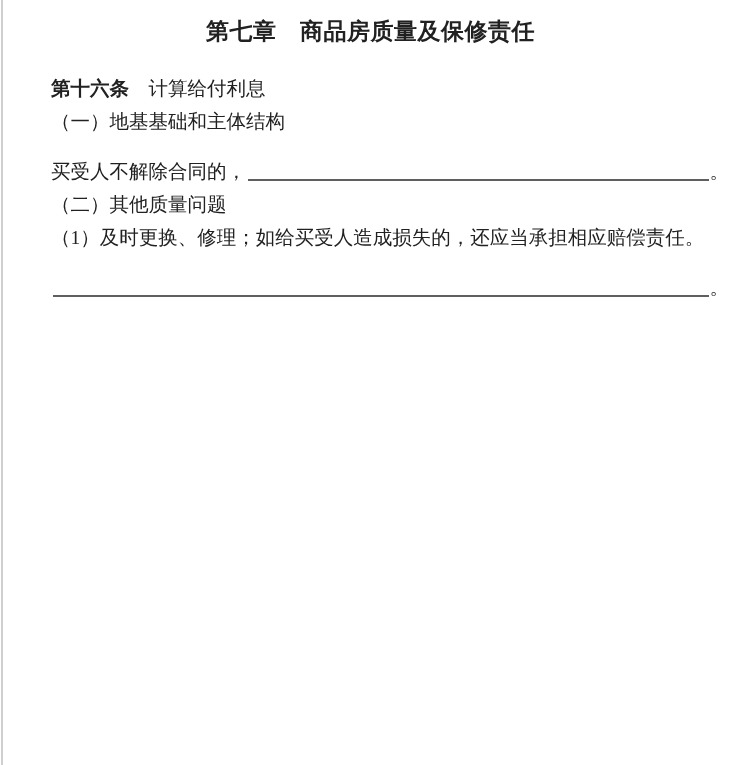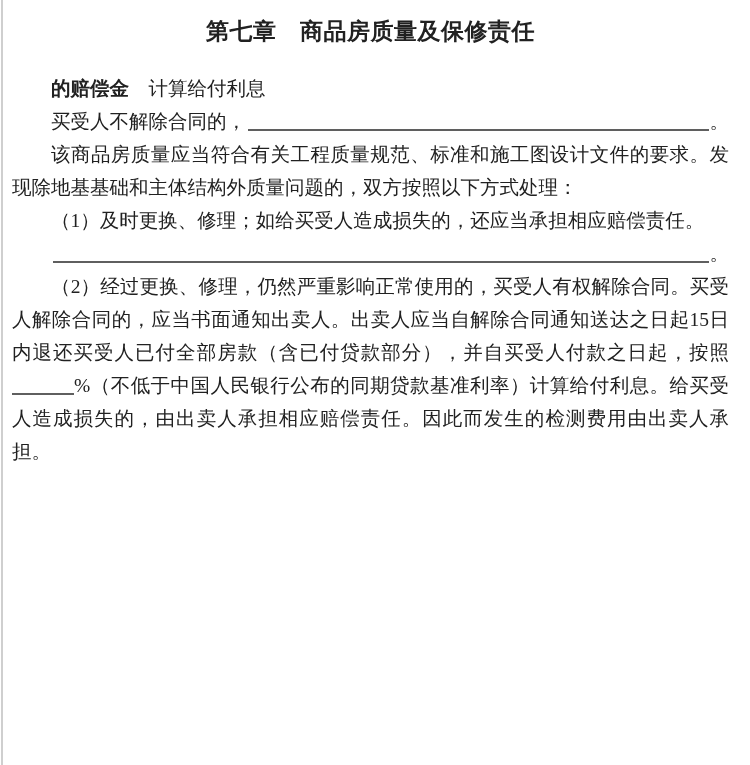--- a/index.html
+++ b/index.html
@@ -37,21 +37,21 @@
   .content p{
     margin:0;
     text-indent:39px;
   }
   .content p.flex{
     display:flex;
     align-items:flex-end;
     text-indent:0;
     padding-left:39px;
   }
-  .content p.flex > span{ white-space:nowrap; }
+  .content p.flex > span{ white-space:nowrap;margin-top:17px; }
   .seg-bold{ font-weight:bold; }
   .blank{
     display:inline-block;
     width:62px;
     height:0;
     border-bottom:2px solid #5f5f5f;
     vertical-align:-3px;
   }
   .fill{
     flex:1 1 auto;
@@ -62,29 +62,29 @@
 </style>
 </head>
 <body>
 
 <div class="page-edge"></div>
 
 <div class="page">
   <h1 class="chapter-title">第七章　商品房质量及保修责任</h1>
 
   <div class="content">
-    <p><span class="seg-bold">的赔偿金</span><span class="seg-normal">　计算给付利息</span></p>
+    <p><span class="seg-bold">第十六条</span><span class="seg-normal">　计算给付利息</span></p>
+    <p><span class="seg-normal">（一）地基基础和主体结构</span></p>
     <p class="flex">
         <span class="seg-normal">买受人不解除合同的，</span>
         <span class="fill"></span>
         <span class="seg-normal">。</span>
       </p>
-    <p><span class="seg-normal">该商品房质量应当符合有关工程质量规范、标准和施工图设计文件的要求。发现除地基基础和主体结构外质量问题的，双方按照以下方式处理：</span></p>
+    <p><span class="seg-normal">（二）其他质量问题</span></p>
     <p><span class="seg-normal">（1）及时更换、修理；如给买受人造成损失的，还应当承担相应赔偿责任。</span></p>
     <p class="flex">
         <span class="fill"></span>
         <span class="seg-normal">。</span>
       </p>
-    <p><span class="seg-normal">（2）经过更换、修理，仍然严重影响正常使用的，买受人有权解除合同。买受人解除合同的，应当书面通知出卖人。出卖人应当自解除合同通知送达之日起15日内退还买受人已付全部房款（含已付贷款部分），并自买受人付款之日起，按照</span><span class="blank"></span><span class="seg-normal">%（不低于中国人民银行公布的同期贷款基准利率）计算给付利息。给买受人造成损失的，由出卖人承担相应赔偿责任。因此而发生的检测费用由出卖人承担。</span></p>
 
   </div>
 
 </div>
 
 </body></html>

